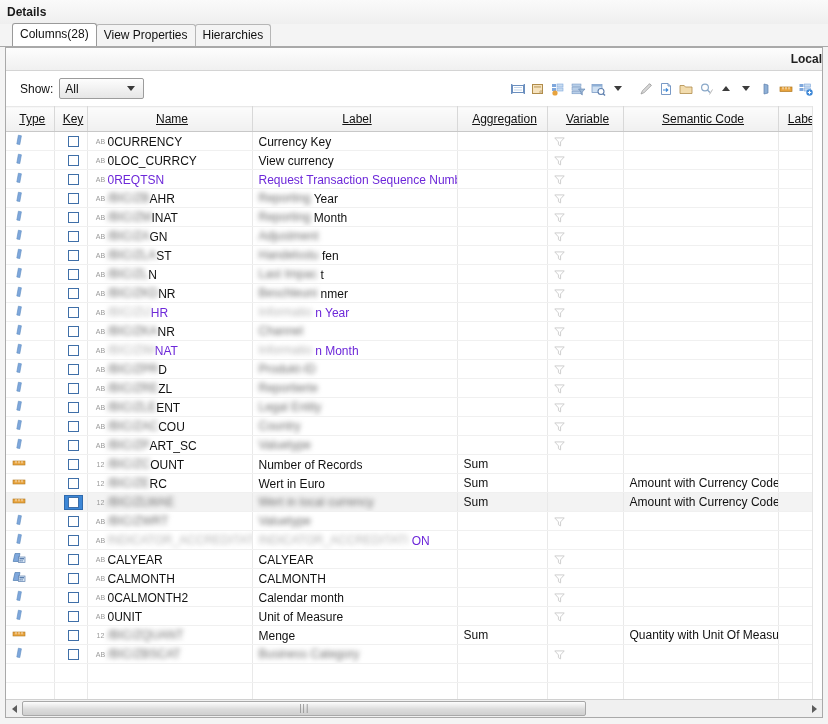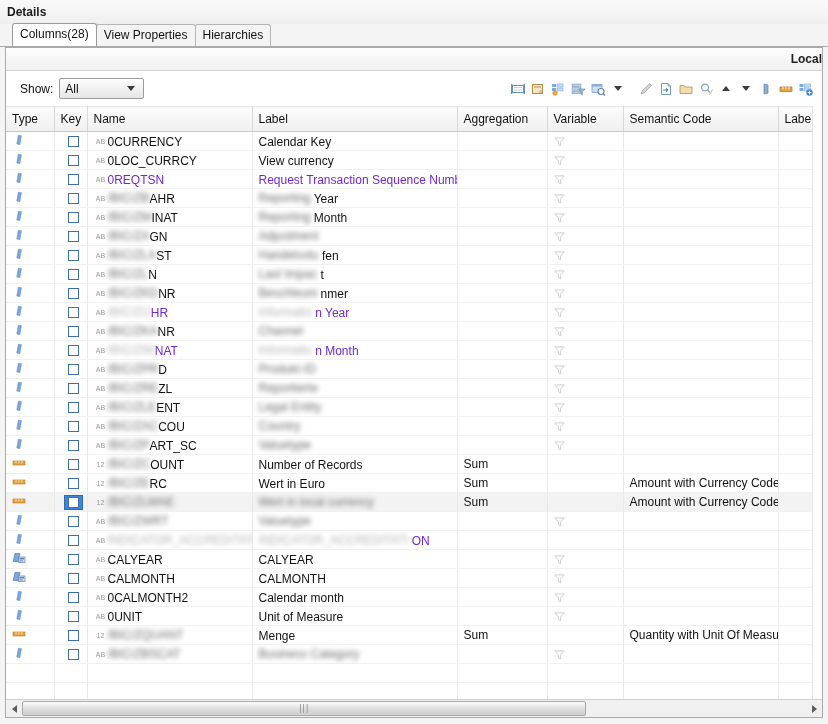--- a/index.html
+++ b/index.html
@@ -124,26 +124,27 @@
     width:100%;border-collapse:collapse;table-layout:fixed;
     font-size:12px;
   }
   table.grid th{
     height:22px;
     background:linear-gradient(to bottom,#fcfcfc 0%,#f0f0f0 100%);
     border-right:1px solid #d8d8d8;
     border-bottom:1px solid #c8c8c8;
     border-top:1px solid #e8e8e8;
     font-weight:normal;
-    text-align:left;
+    text-align:center;
     padding-left:6px;
     color:#111;
     white-space:nowrap;
     overflow:hidden;
     cursor:default;
+    text-decoration:underline;
   }
   table.grid td{
     height:18px;
     border-right:1px solid #e9e9e9;
     border-bottom:1px solid #f0f0f0;
     padding:0 0 0 6px;
     white-space:nowrap;
     overflow:hidden;
     color:#111;
     vertical-align:middle;
@@ -373,21 +374,21 @@
               <th>Label C</th>
             </tr>
           </thead>
         <tbody id="bodyrows">
             <tr>
               <td class="c-type"><svg width="14" height="14" viewBox="0 0 14 14">
                   <path d="M6.4 2.2 L9.4 2.8 L7.8 11.6 L4.8 11 Z" fill="#7ea7dc" stroke="#5d8cc0" stroke-width="0.6"></path>
                 </svg></td>
               <td class="c-key"><span class="cb-wrap"><span class="cb"></span></span></td>
               <td class="c-name"><span class="dtype">AB</span><span class="nm">0CURRENCY</span></td>
-              <td><span class="nm">Calendar Key</span></td>
+              <td><span class="nm">Currency Key</span></td>
               <td></td>
               <td><span><svg class="funnel" viewBox="0 0 12 11">
                     <path d="M0.8 1 L11.2 1 L7.2 5.4 L7.2 9.8 L4.8 8.4 L4.8 5.4 Z" fill="none" stroke="#cfcfcf" stroke-width="1.1"></path>
                   </svg></span></td>
               <td></td>
               <td></td>
             </tr>
             <tr>
               <td class="c-type"><svg width="14" height="14" viewBox="0 0 14 14">
                   <path d="M6.4 2.2 L9.4 2.8 L7.8 11.6 L4.8 11 Z" fill="#7ea7dc" stroke="#5d8cc0" stroke-width="0.6"></path>

